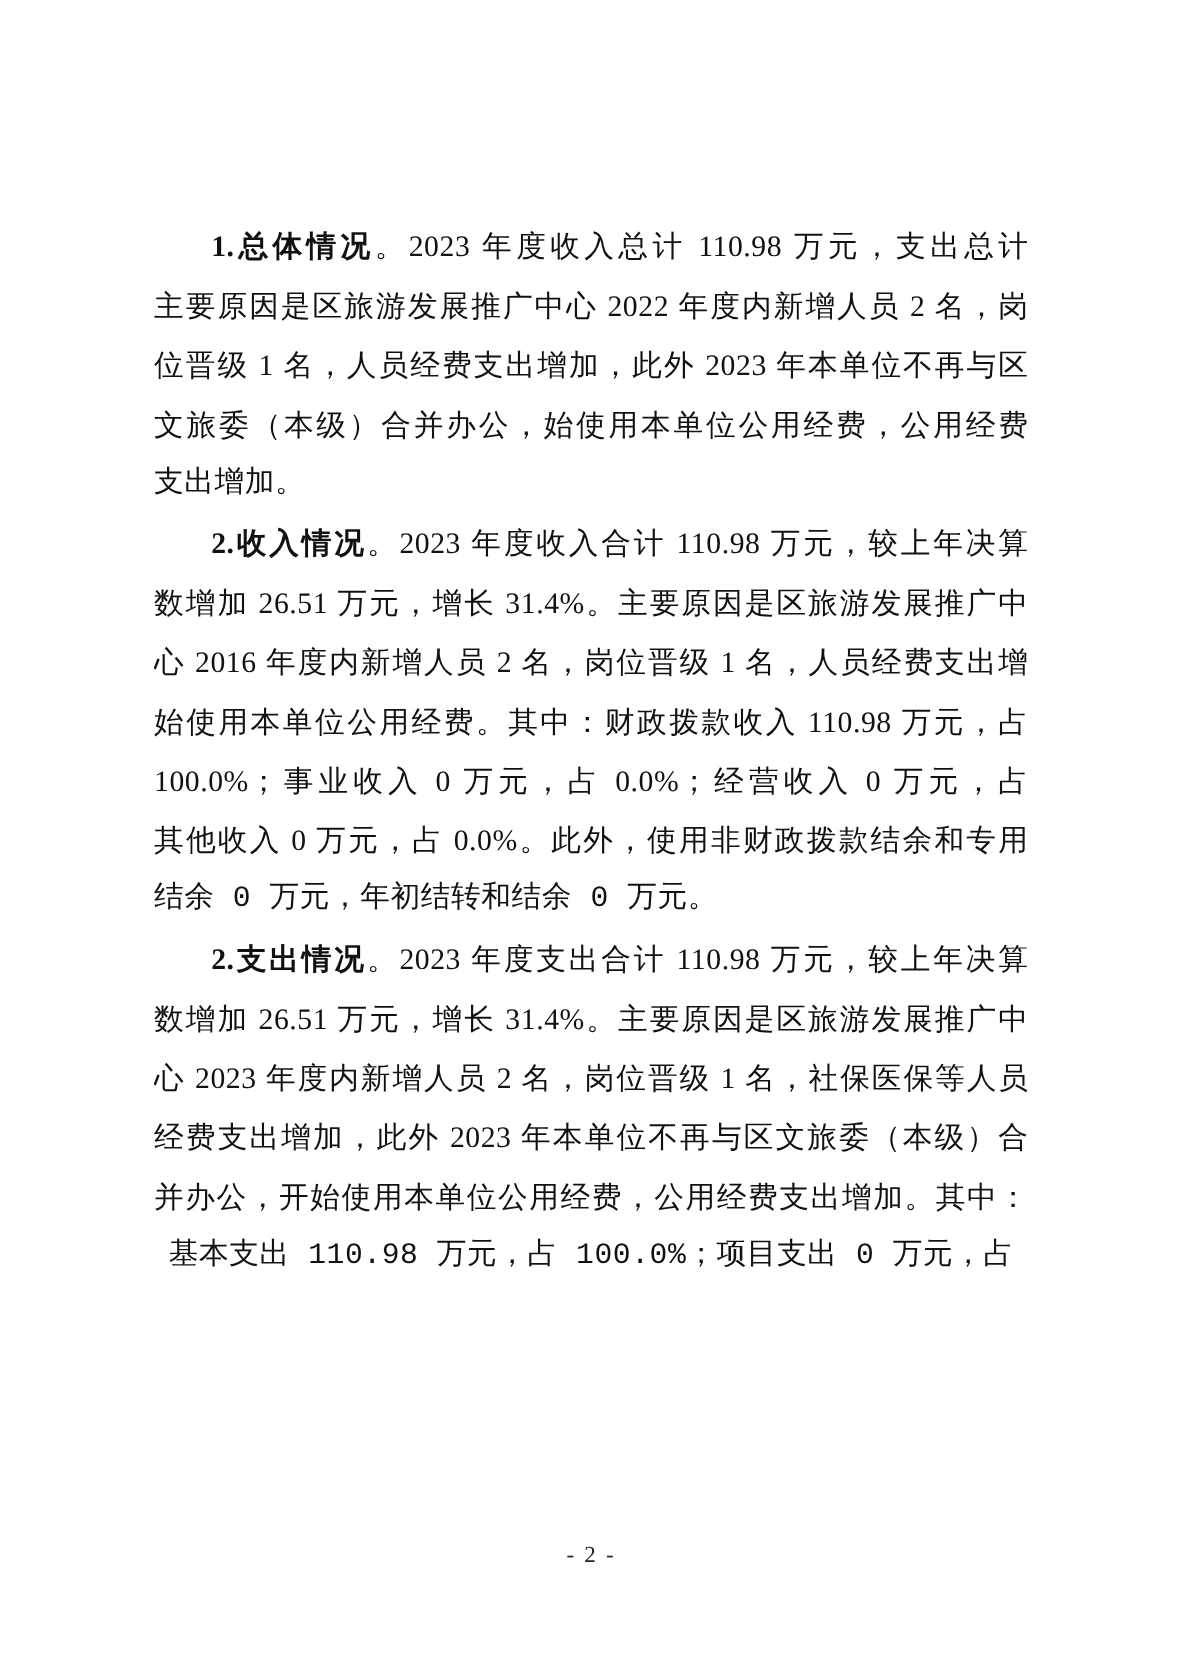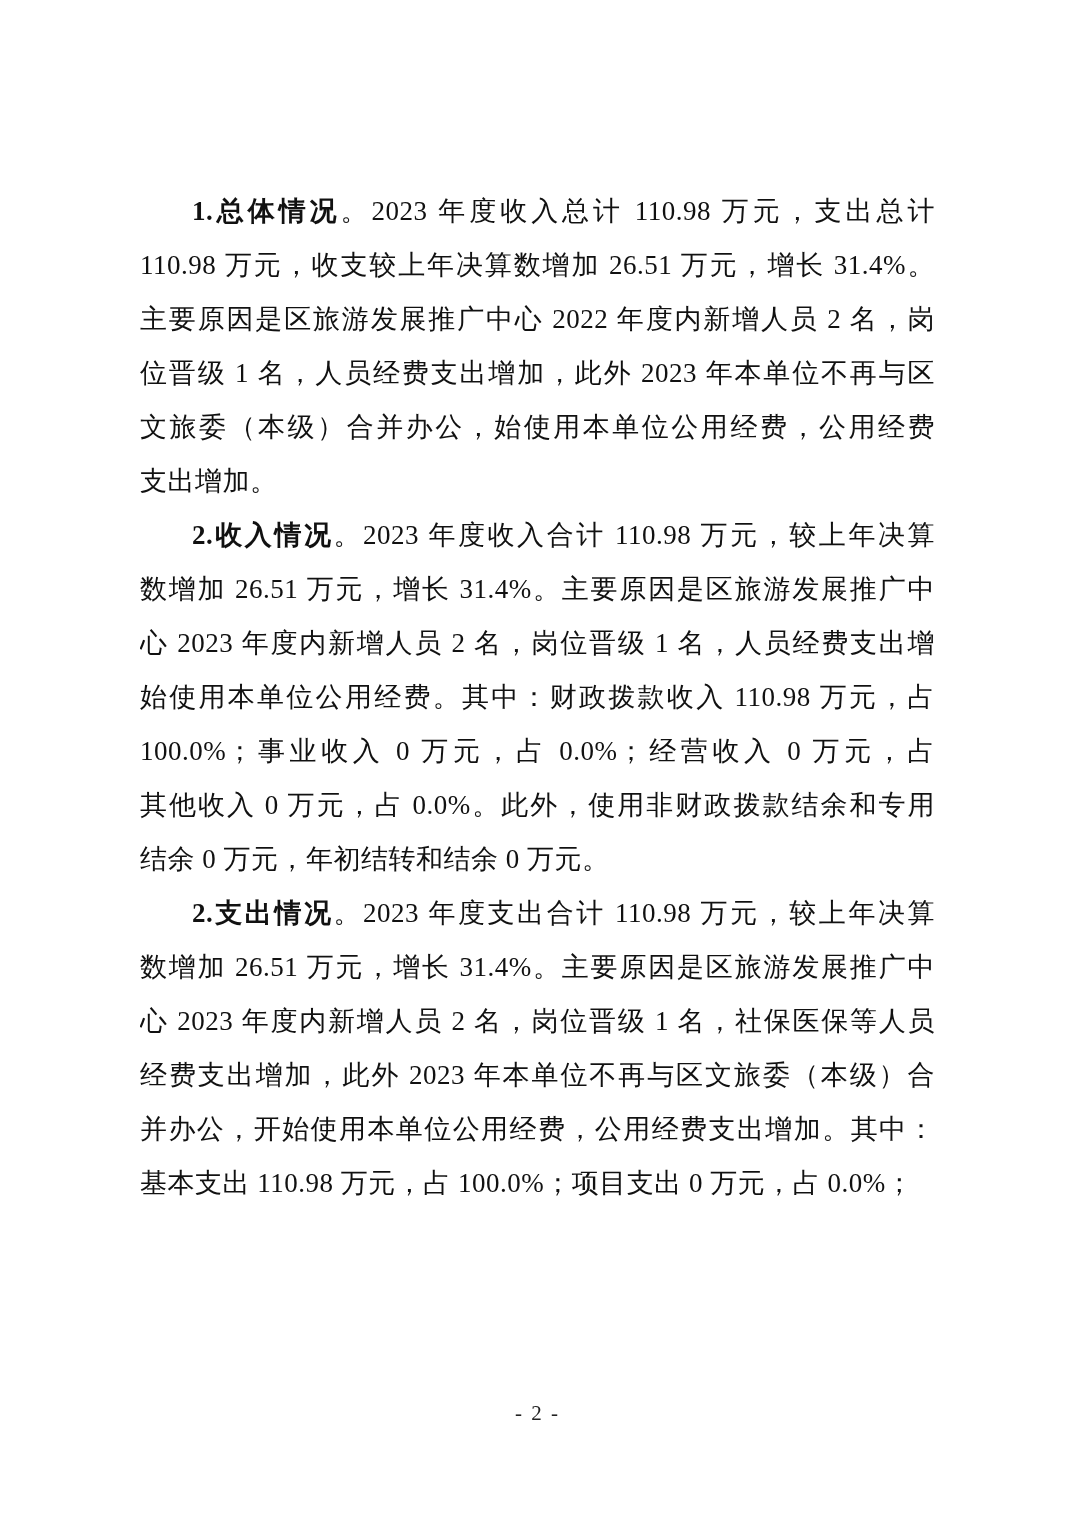--- a/index.html
+++ b/index.html
@@ -16,40 +16,41 @@
     width: 1075px;
     height: 1520px;
     background: #ffffff;
     font-family: "Liberation Serif", "DejaVu Serif", serif;
     color: #111111;
     overflow: hidden;
   }
   .content {
     position: absolute;
     left: 140px;
-    top: 184px;
+    top: 197px;
     width: 795px;
   }
   .line {
     height: 54px;
     line-height: 54px;
     font-size: 27px;
     text-align: justify;
     text-align-last: justify;
     letter-spacing: 0.5px;
     overflow: hidden;
   }
   
   .line.pf {
     padding-left: 52px;
   }
   
   .line.pl {
-    text-align: left;
+    text-align: center;
     text-align-last: left;
+    font-family: Liberation Mono, monospace;
   }
   .lead {
     font-weight: 700;
   }
   .footer {
     position: absolute;
     left: 0;
     top: 1400px;
     width: 1075px;
     text-align: center;
@@ -61,31 +62,30 @@
 </style>
 </head>
 <body>
 
 <div class="page">
 
   <div class="content">
 
     <div>
       <div class="line pf"><span class="lead">1.总体情况</span><span>。2023 年度收入总计 110.98 万元，支出总计</span></div>
-      <div class="line">110.98 万元，收支较上年决算数增加 26.51 万元，增长 31.4%。</div>
       <div class="line">主要原因是区旅游发展推广中心 2022 年度内新增人员 2 名，岗</div>
       <div class="line">位晋级 1 名，人员经费支出增加，此外 2023 年本单位不再与区</div>
       <div class="line">文旅委（本级）合并办公，始使用本单位公用经费，公用经费</div>
       <div class="line pl">支出增加。</div>
     </div>
 
     <div>
       <div class="line pf"><span class="lead">2.收入情况</span><span>。2023 年度收入合计 110.98 万元，较上年决算</span></div>
       <div class="line">数增加 26.51 万元，增长 31.4%。主要原因是区旅游发展推广中</div>
-      <div class="line">心 2023 年度内新增人员 2 名，岗位晋级 1 名，人员经费支出增</div>
+      <div class="line">心 2016 年度内新增人员 2 名，岗位晋级 1 名，人员经费支出增</div>
       <div class="line">始使用本单位公用经费。其中：财政拨款收入 110.98 万元，占</div>
       <div class="line">100.0%；事业收入 0 万元，占 0.0%；经营收入 0 万元，占 0.0%；</div>
       <div class="line">其他收入 0 万元，占 0.0%。此外，使用非财政拨款结余和专用</div>
       <div class="line pl">结余 0 万元，年初结转和结余 0 万元。</div>
     </div>
 
     <div>
       <div class="line pf"><span class="lead">2.支出情况</span><span>。2023 年度支出合计 110.98 万元，较上年决算</span></div>
       <div class="line">数增加 26.51 万元，增长 31.4%。主要原因是区旅游发展推广中</div>
       <div class="line">心 2023 年度内新增人员 2 名，岗位晋级 1 名，社保医保等人员</div>

